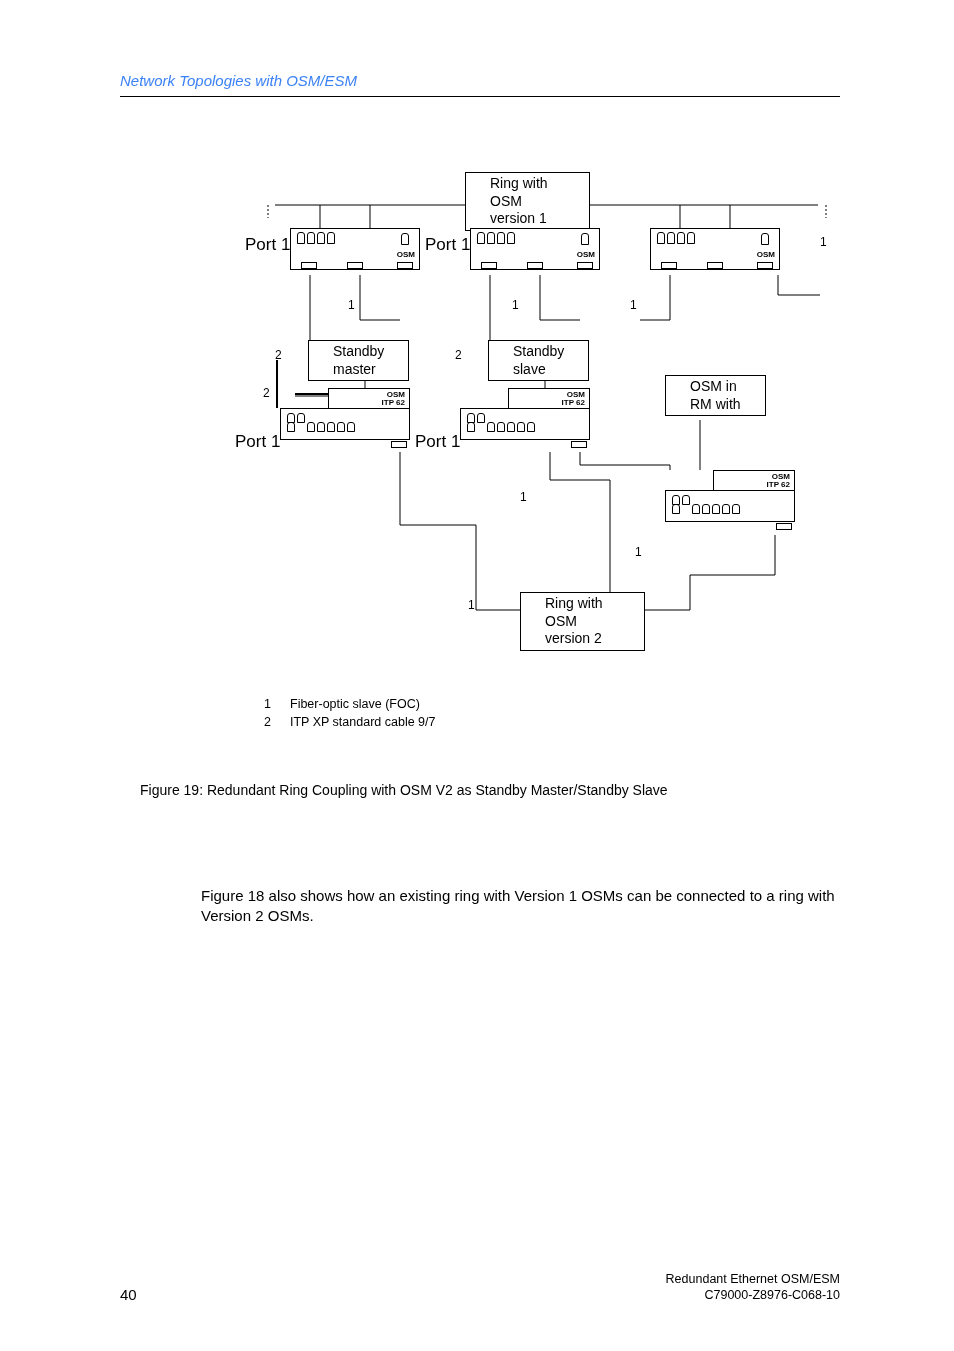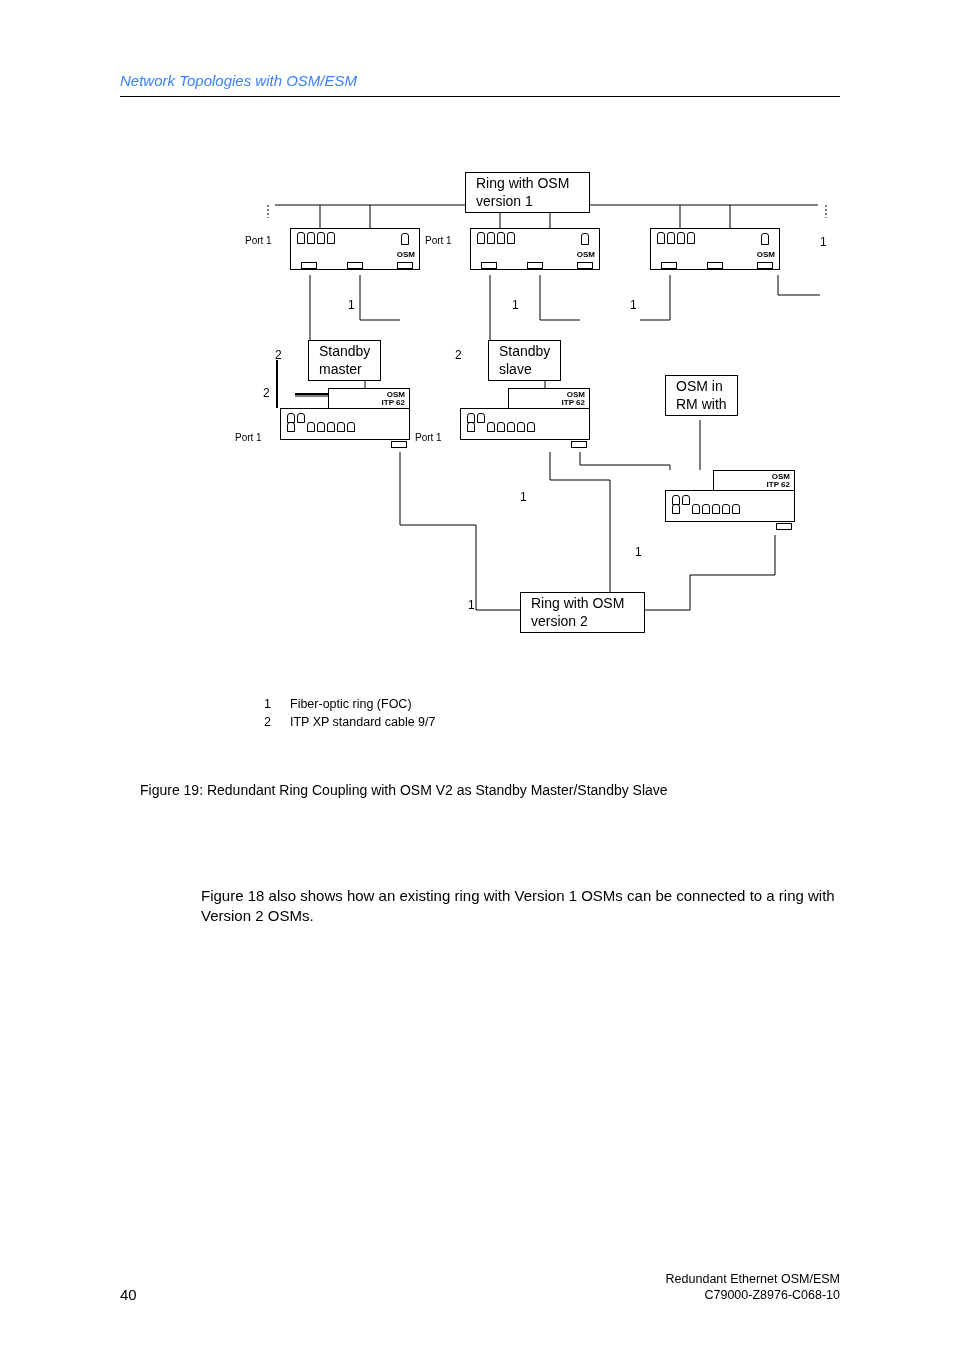--- a/index.html
+++ b/index.html
@@ -33,21 +33,21 @@
     top: 180px;
     left: 120px;
     width: 720px;
     height: 530px;
   }
   .label-box {
     position: absolute;
     border: 1px solid #000;
     background: #fff;
     font-size: 14px;
-    padding: 2px 10px;
+    padding: 2px 24px;
     line-height: 1.25;
   }
   .osm-v1 {
     position: absolute;
     border: 1px solid #000;
     width: 130px;
     height: 42px;
     background: #fff;
   }
   .osm-v1 .top {
@@ -187,21 +187,21 @@
     height: 7px;
     border: 1px solid #000;
     background: #fff;
   }
   .small-num {
     position: absolute;
     font-size: 12px;
   }
   .port-label {
     position: absolute;
-    font-size: 10px;
+    font-size: 17px;
   }
   .legend {
     position: absolute;
     top: 696px;
     left: 264px;
     font-size: 12.5px;
     line-height: 1.4;
   }
   .legend-row { display: flex; }
   .legend-num { width: 26px; }
@@ -414,21 +414,21 @@
   <div class="label-box" style="left:400px; top:412px; width:125px;">
     <span style="white-space:pre-line;">Ring with OSM
 version 2</span>
   </div>
 
 </div>
 
 <div class="legend">
   <div class="legend-row">
     <div class="legend-num">1</div>
-    <div>Fiber-optic ring (FOC)</div>
+    <div>Fiber-optic slave (FOC)</div>
   </div>
   <div class="legend-row">
     <div class="legend-num">2</div>
     <div>ITP XP standard cable 9/7</div>
   </div>
 </div>
 
 <div class="figure-caption">Figure 19: Redundant Ring Coupling with OSM V2 as Standby Master/Standby Slave</div>
 
 <div class="body-para">Figure 18 also shows how an existing ring with Version 1 OSMs can be connected to a ring with Version 2 OSMs.</div>

